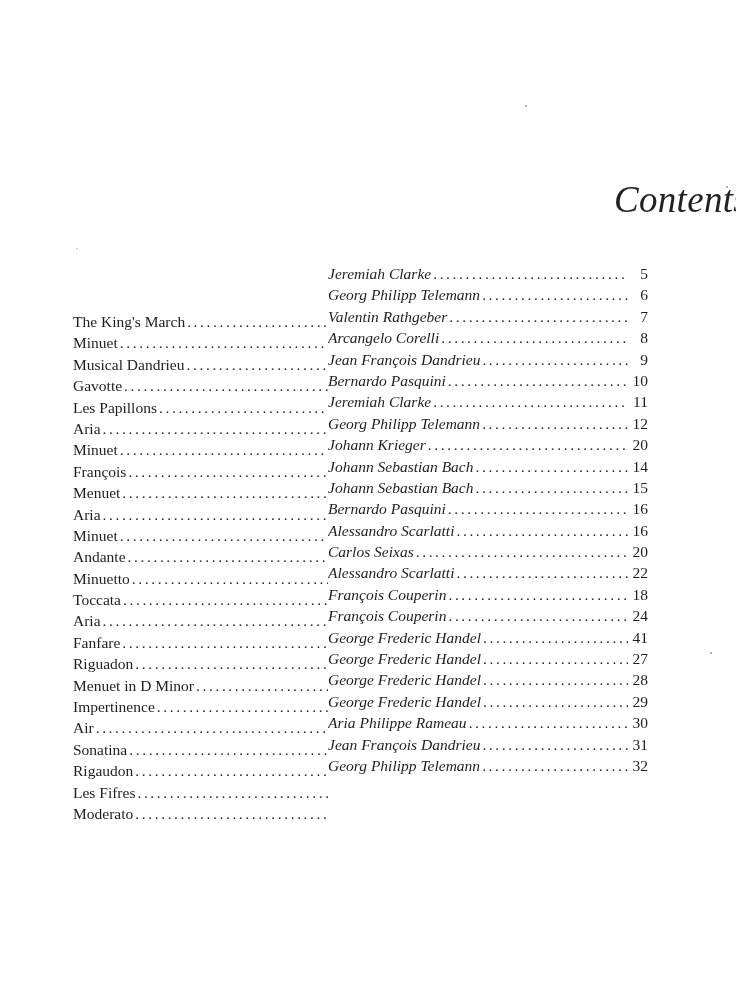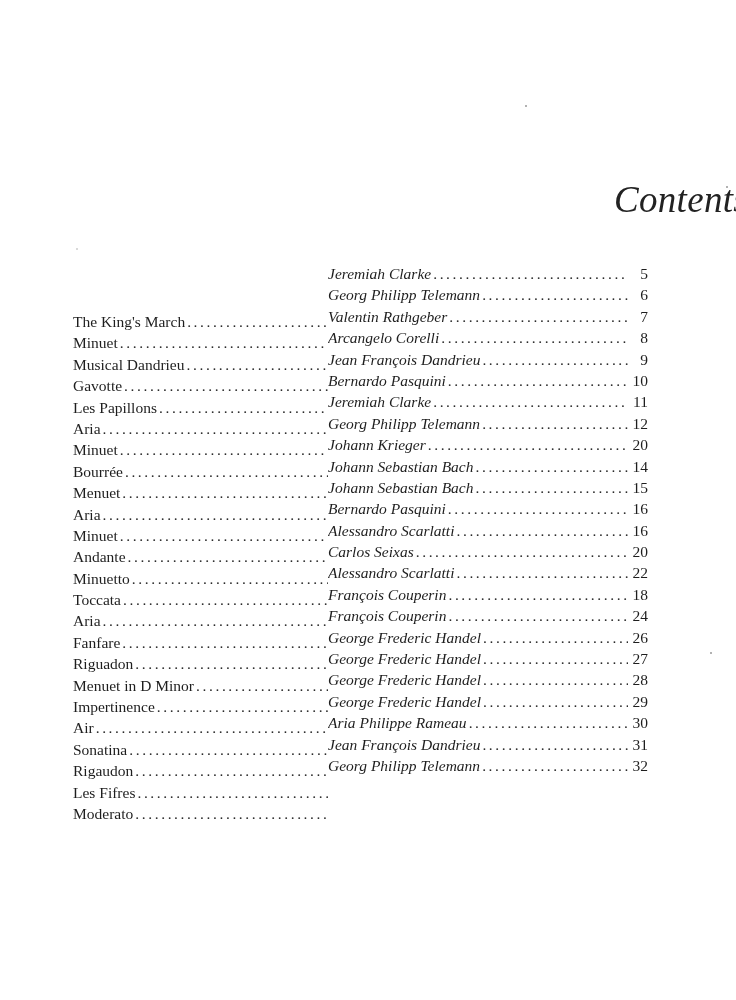--- a/index.html
+++ b/index.html
@@ -170,21 +170,21 @@
       <span class="leader"></span>
     </span>
     <span class="col-composer">
       <span class="txt">Jeremiah Clarke</span>
       <span class="leader"></span>
     </span>
     <span class="col-page">11</span>
   </li>
     <li class="toc-row">
     <span class="col-title">
-      <span class="txt">Bourrée</span>
+      <span class="txt">François</span>
       <span class="leader"></span>
     </span>
     <span class="col-composer">
       <span class="txt">Georg Philipp Telemann</span>
       <span class="leader"></span>
     </span>
     <span class="col-page">12</span>
   </li>
     <li class="toc-row">
     <span class="col-title">
@@ -287,21 +287,21 @@
   </li>
     <li class="toc-row">
     <span class="col-title">
       <span class="txt">Menuet in D Minor</span>
       <span class="leader"></span>
     </span>
     <span class="col-composer">
       <span class="txt">George Frederic Handel</span>
       <span class="leader"></span>
     </span>
-    <span class="col-page">26</span>
+    <span class="col-page">41</span>
   </li>
     <li class="toc-row">
     <span class="col-title">
       <span class="txt">Impertinence</span>
       <span class="leader"></span>
     </span>
     <span class="col-composer">
       <span class="txt">George Frederic Handel</span>
       <span class="leader"></span>
     </span>

